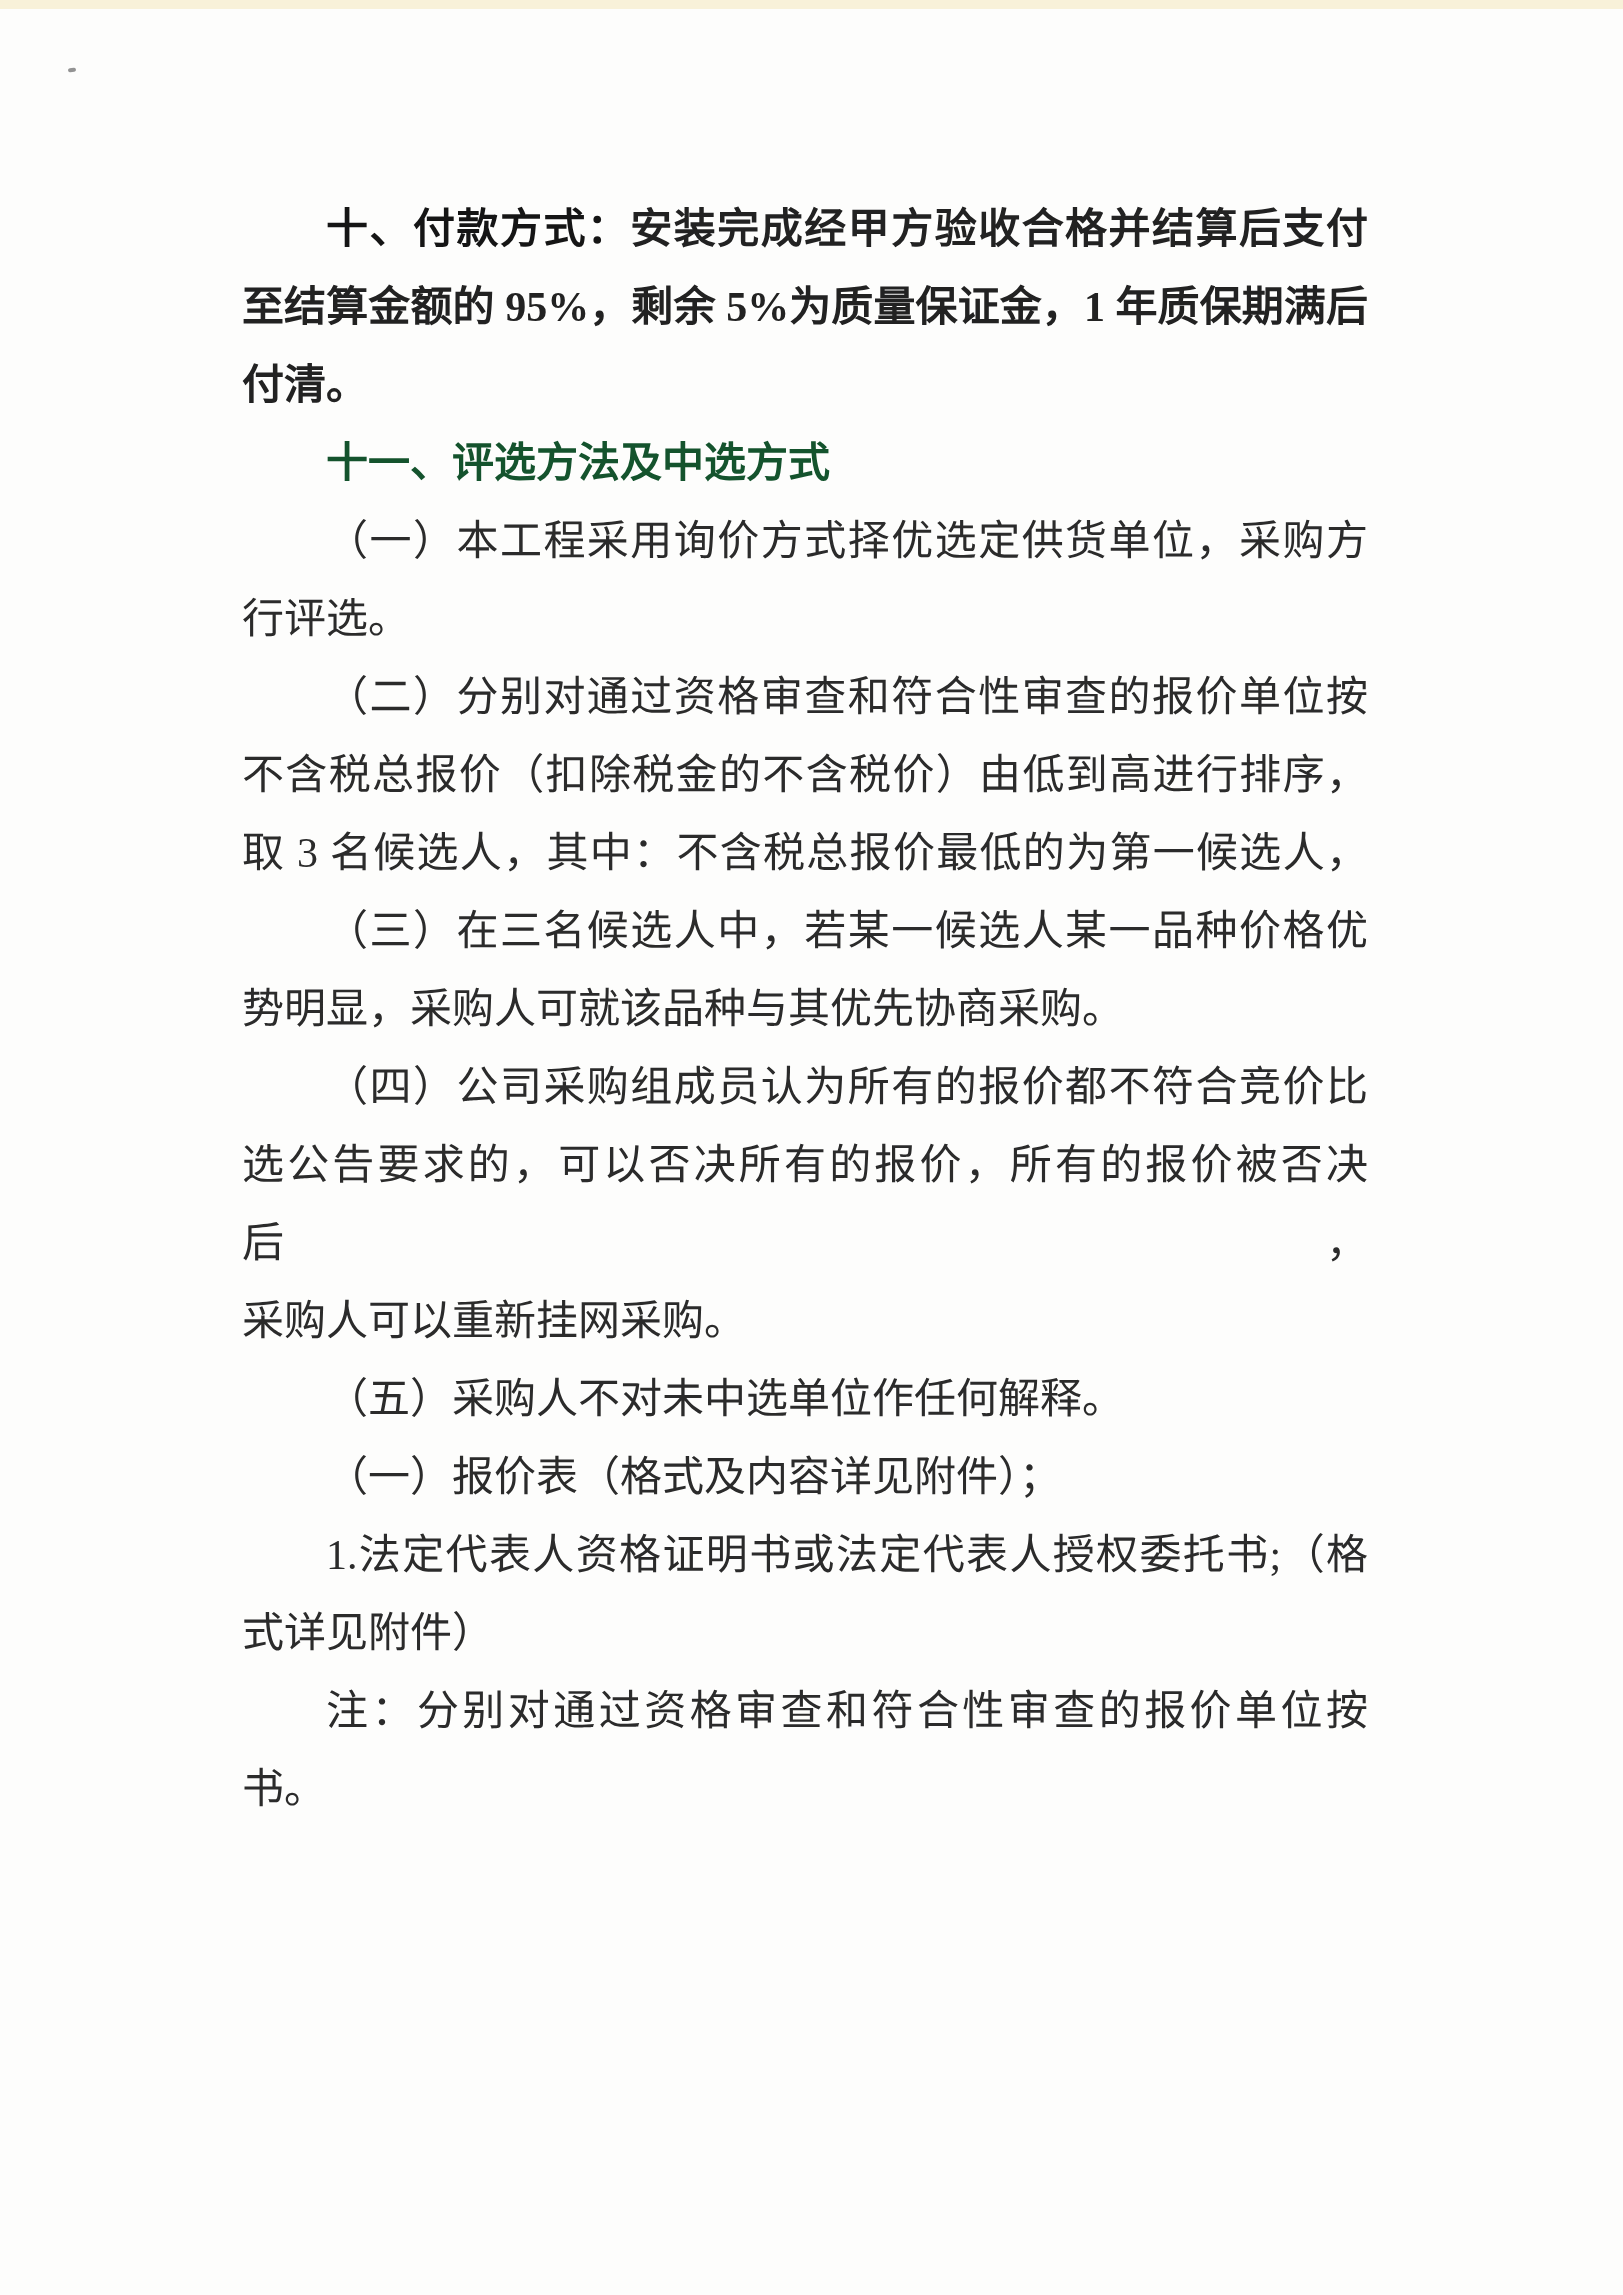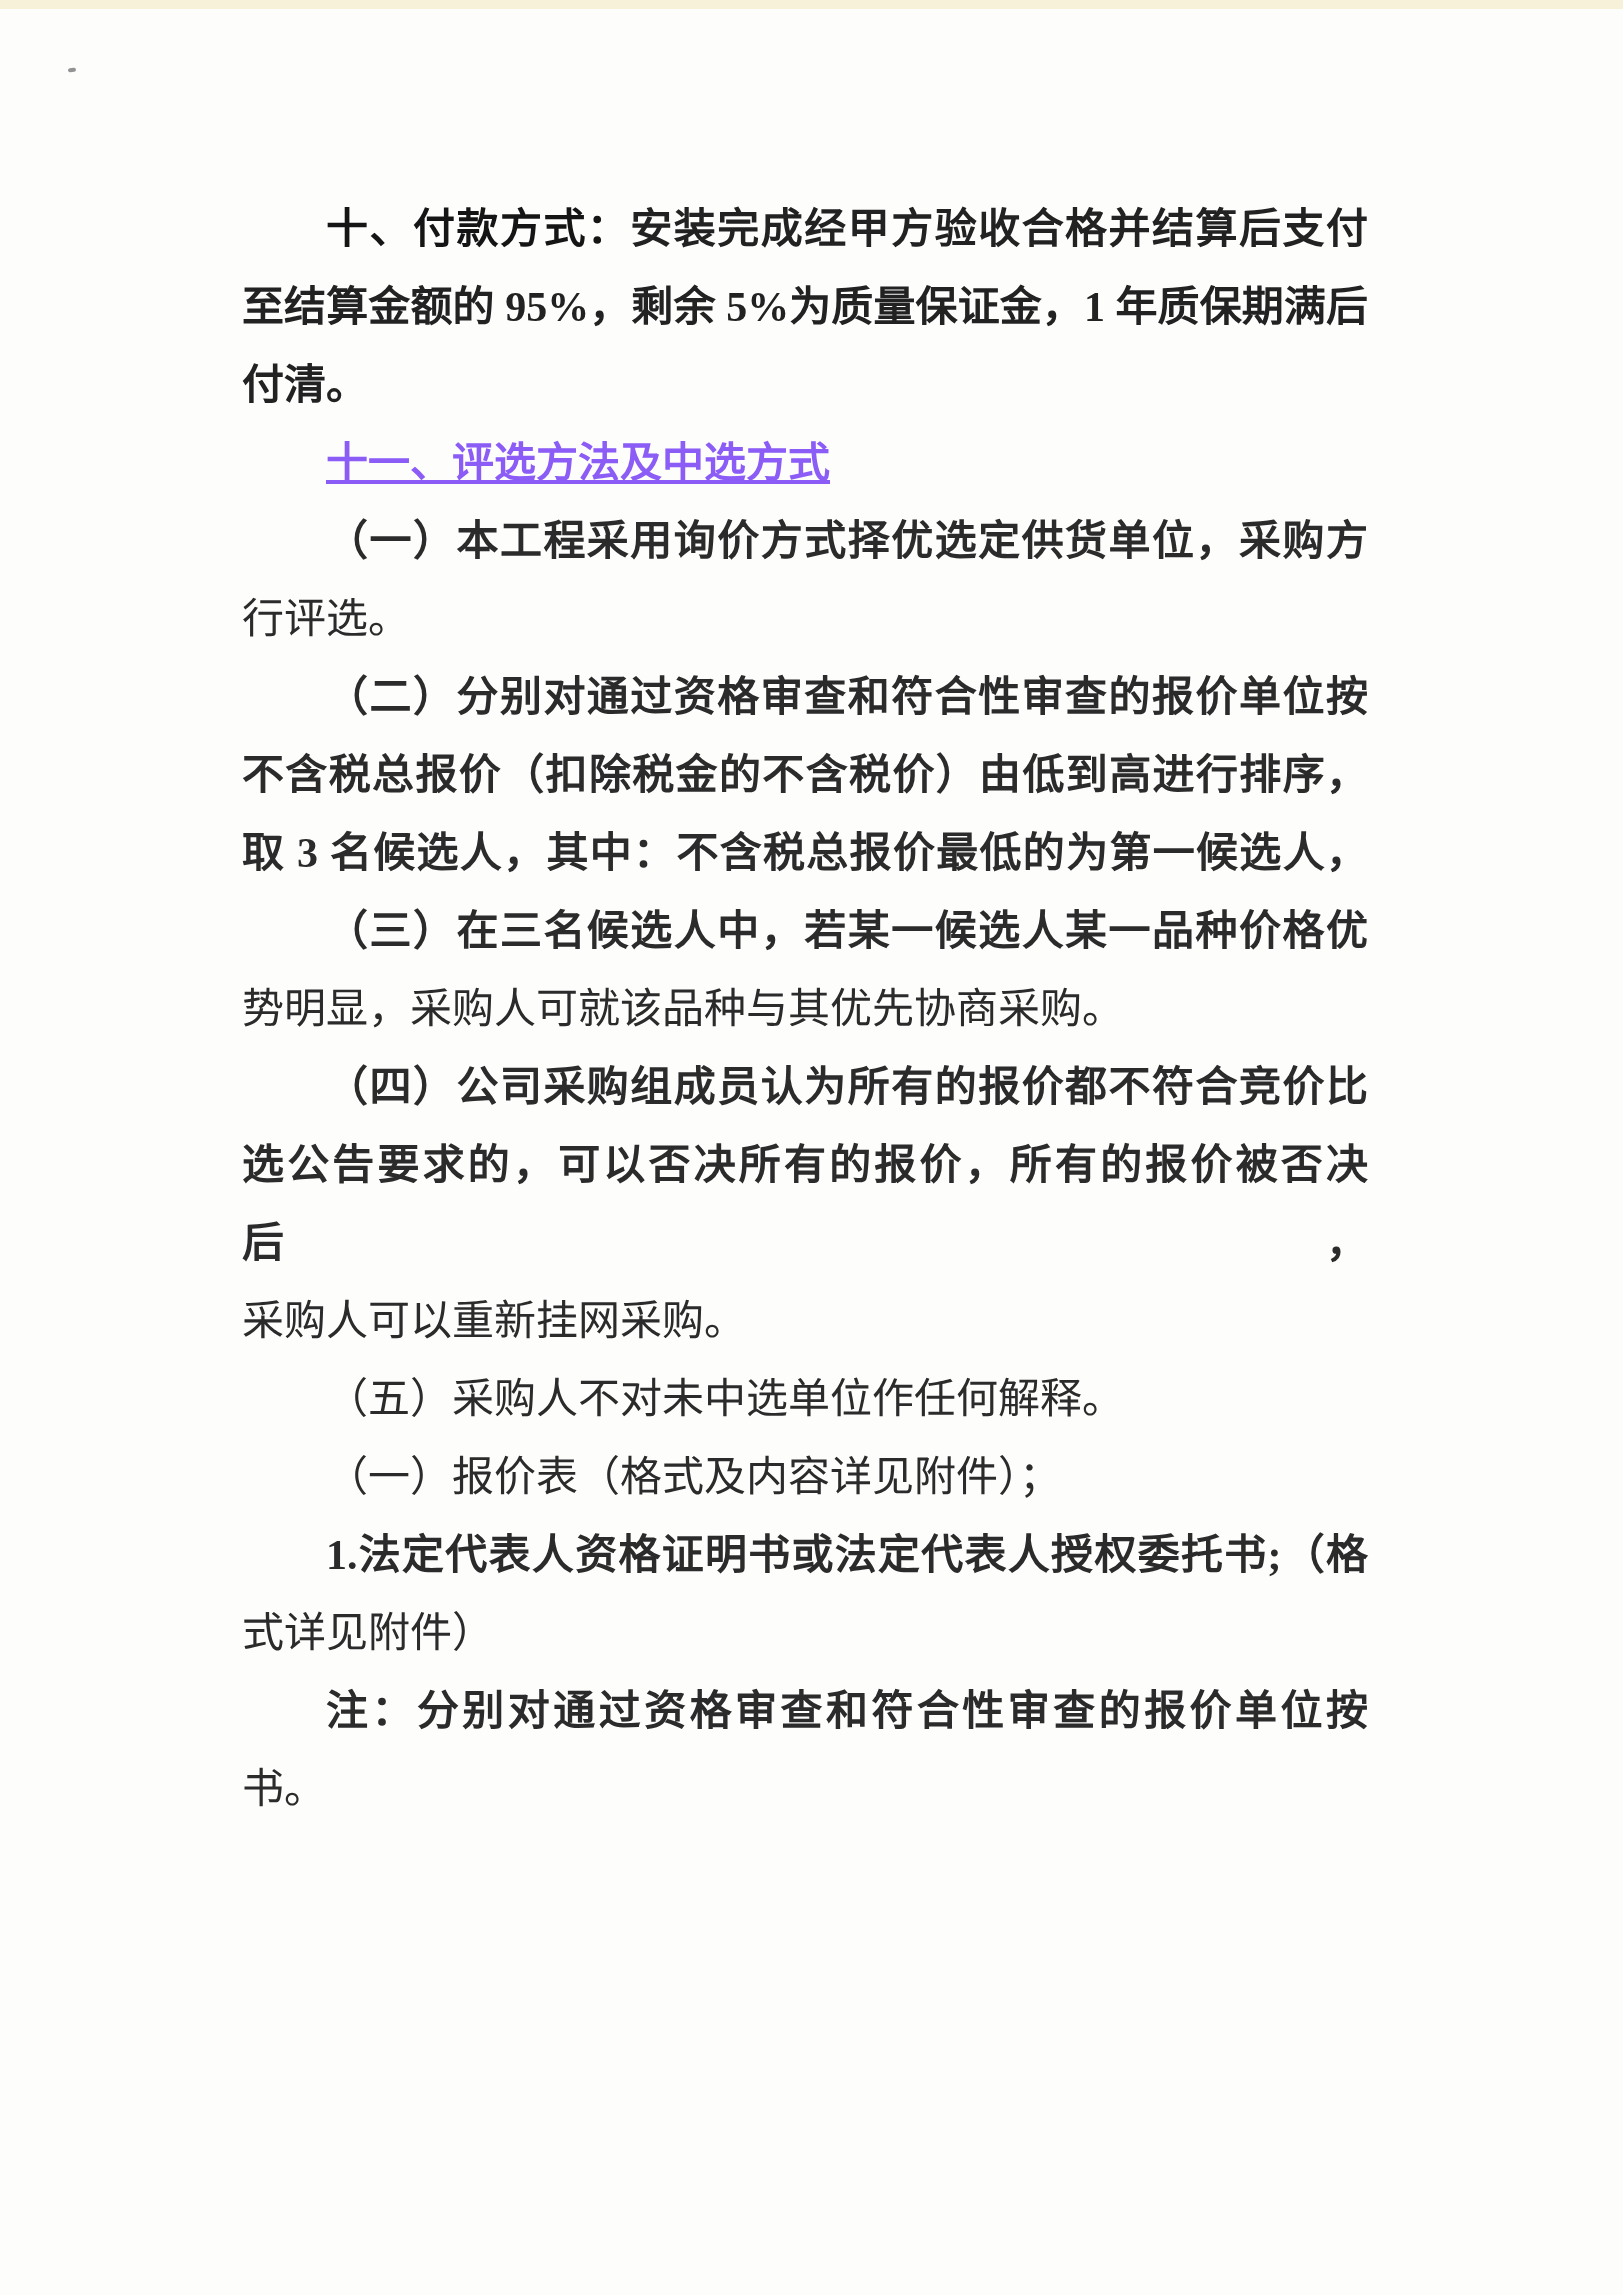--- a/index.html
+++ b/index.html
@@ -27,27 +27,26 @@
   .content {
     position:absolute;
     left:242px; top:190px;
     width:1126px;
     font-size:42px;
     line-height:78px;
     letter-spacing:0;
   }
   .line { width:1126px; }
   .indent { text-indent:2em; }
-  .fill { text-align:justify; text-align-last:justify;font-weight:bold; }
+  .fill { text-align:justify; text-align-last:justify; }
   .p1 { font-weight:700; color:#222; }
   .h {
     font-family:"Liberation Sans", sans-serif;
     font-weight:700;
-    color:#8b5cf6;
-    text-decoration:underline;
+    color:#14532d;
   }
   .hei {
     font-family:"Liberation Sans", sans-serif;
     font-weight:700;
     color:#151515;
   }
 </style>
 </head>
 <body>
 

